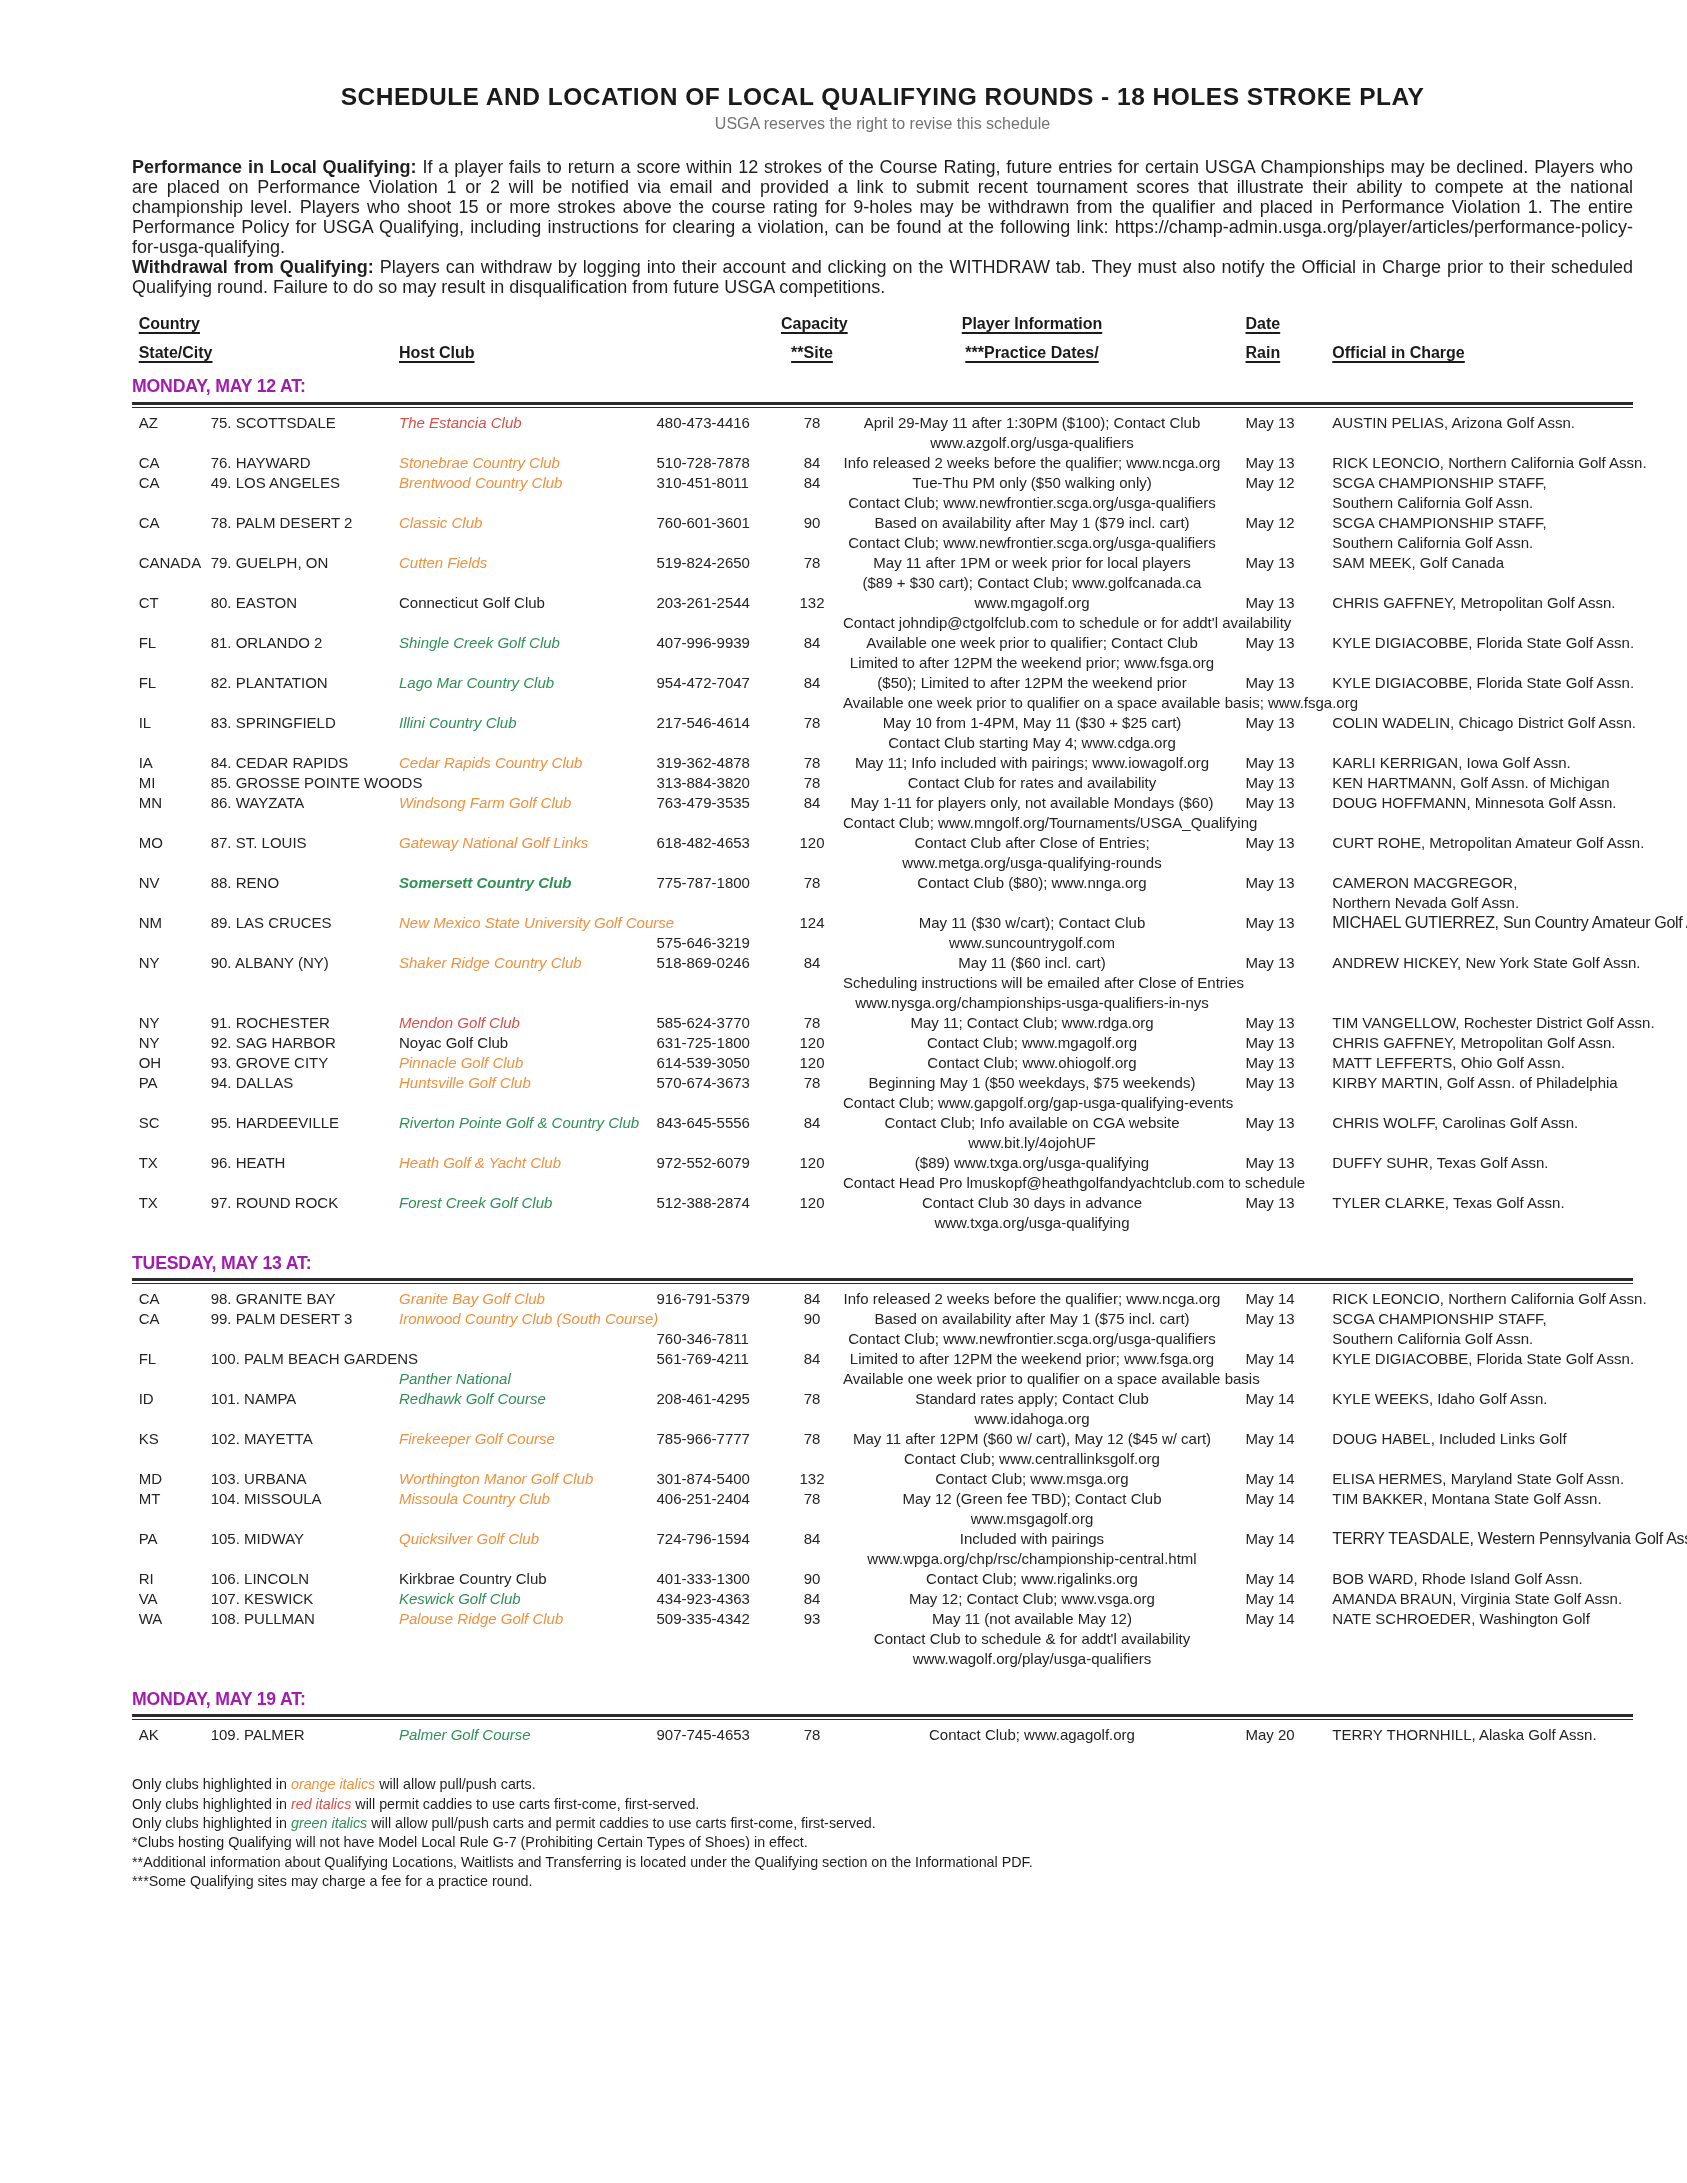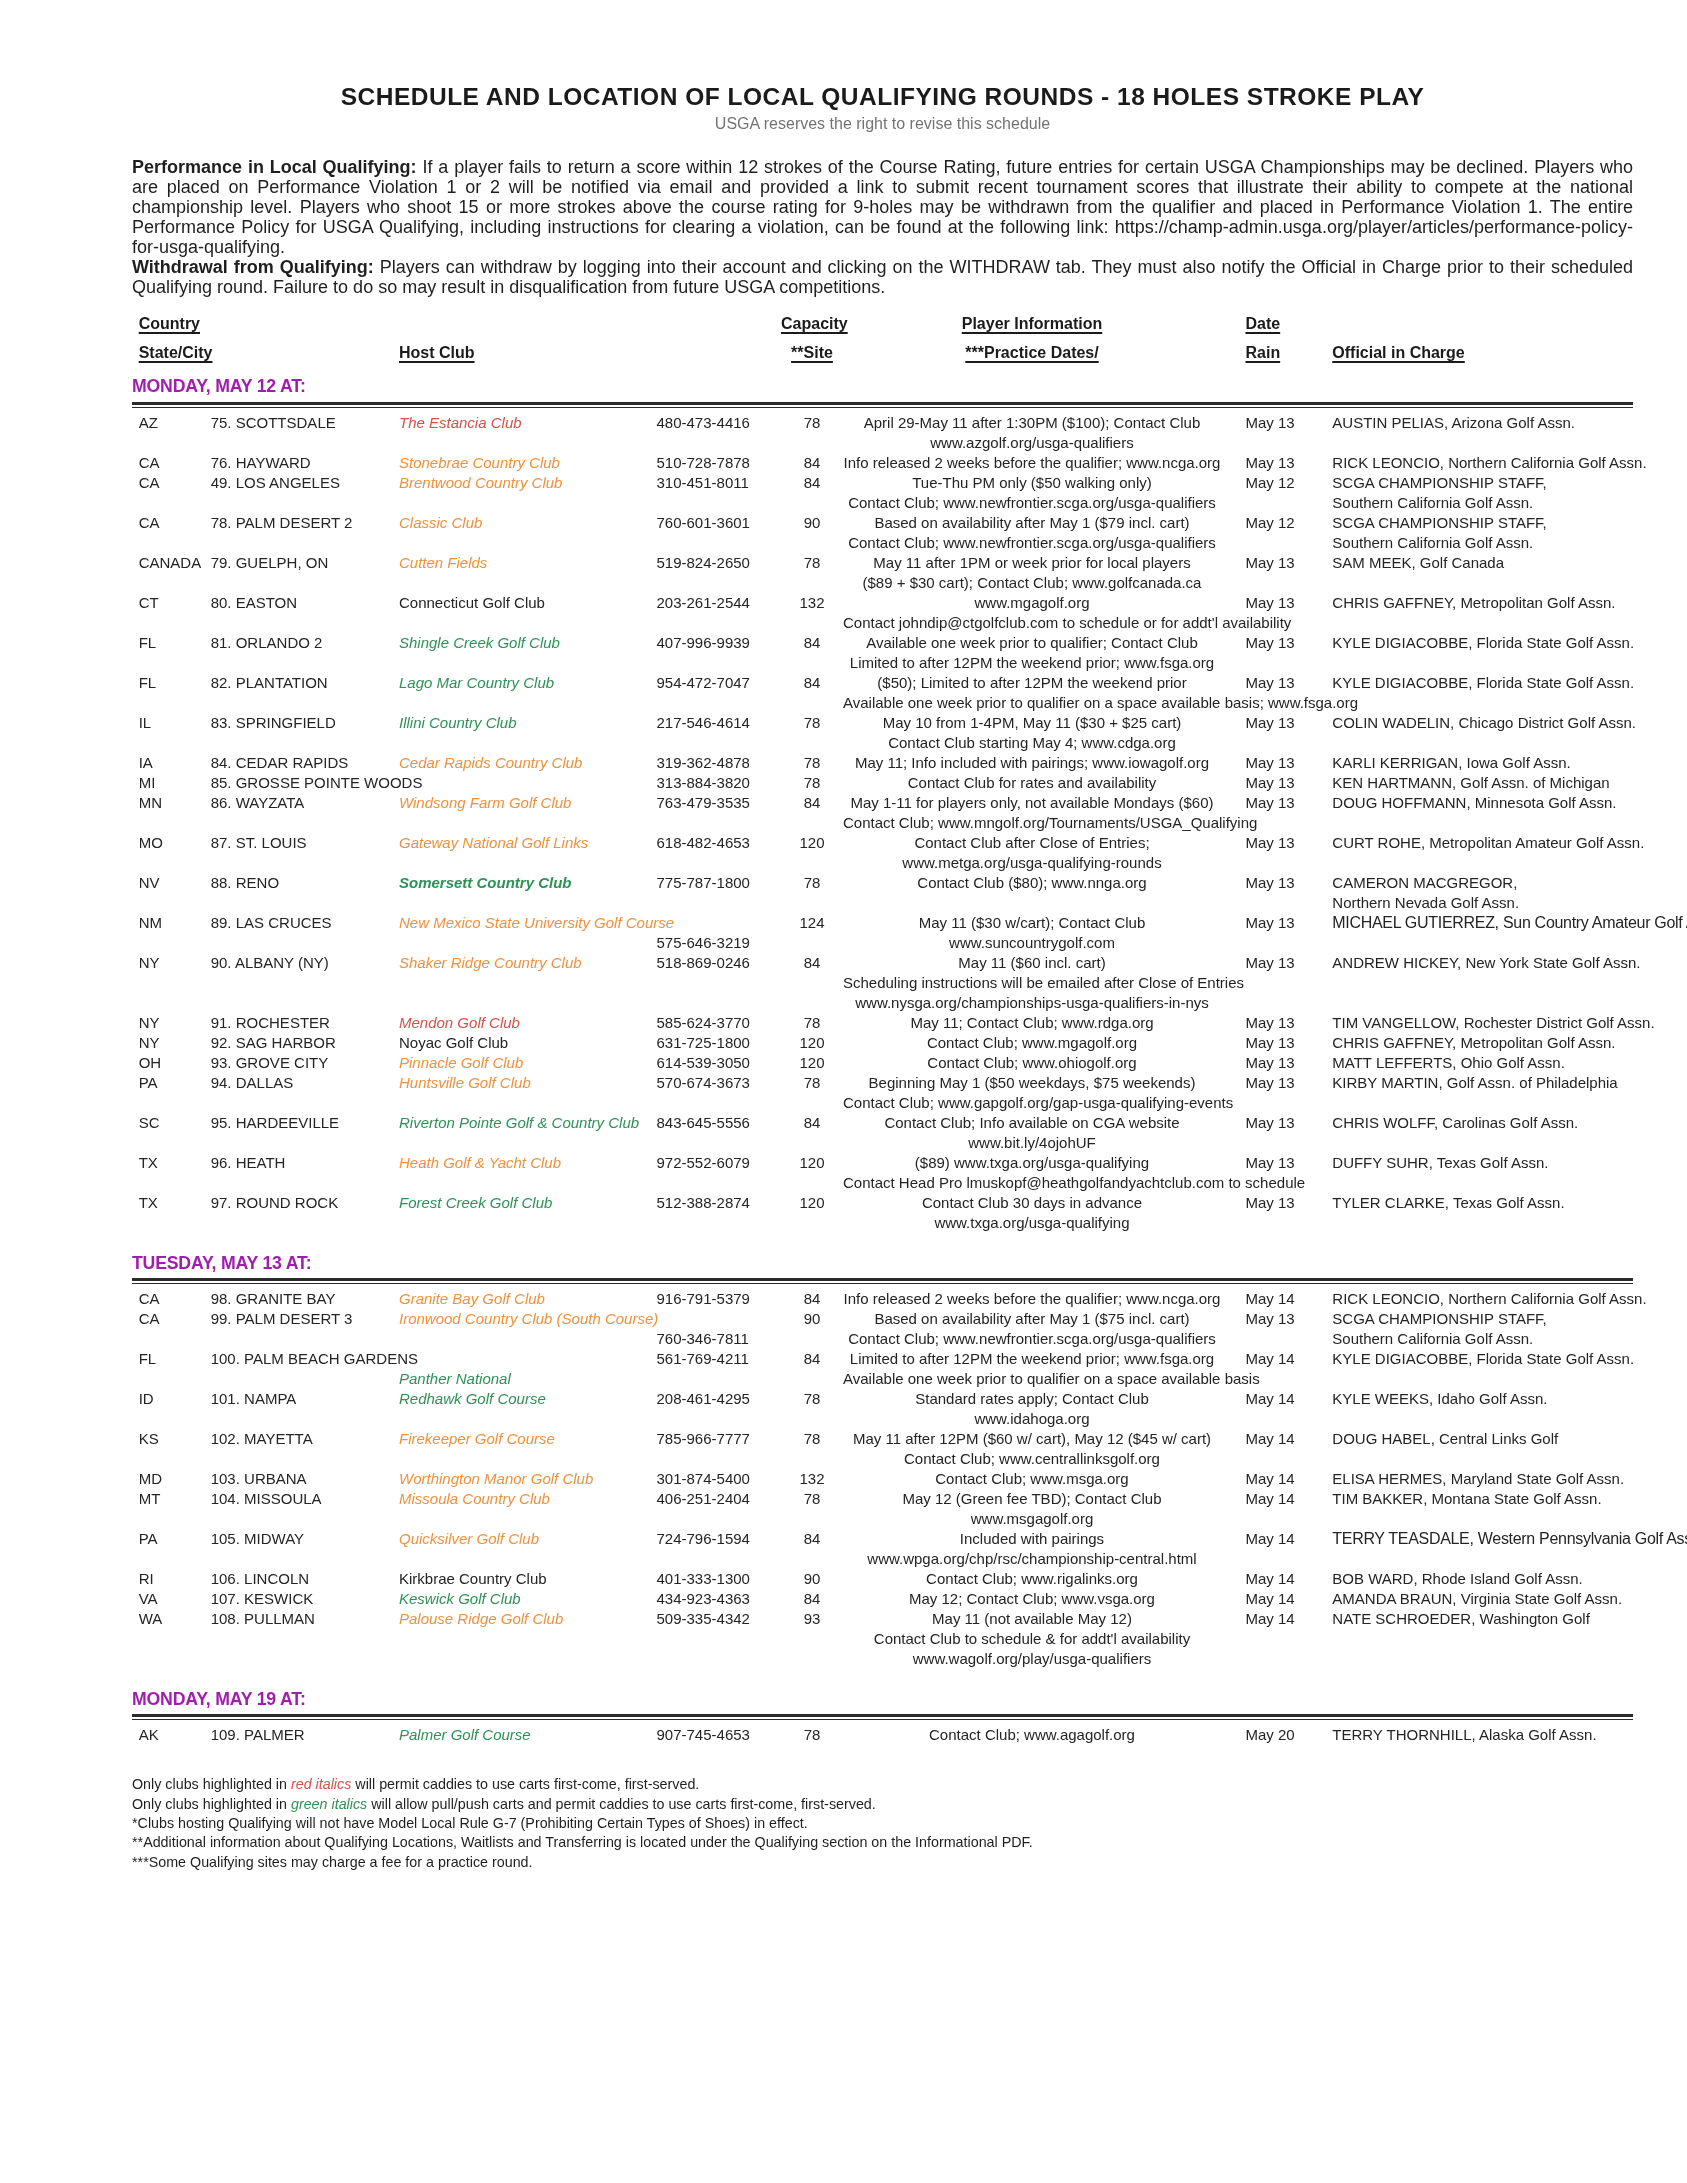--- a/index.html
+++ b/index.html
@@ -614,21 +614,21 @@
           </div>
           <div class="qrow">
             <div class="line">
               <div class="cell cs">KS</div>
               <div class="cell cc">102. MAYETTA</div>
               <div class="cell ccl club-orange">Firekeeper Golf Course</div>
               <div class="cell cp">785-966-7777</div>
               <div class="cell ccap">78</div>
               <div class="cell cpr">May 11 after 12PM ($60 w/ cart), May 12 ($45 w/ cart)</div>
               <div class="cell crn">May 14</div>
-              <div class="cell cof">DOUG HABEL, Central Links Golf</div>
+              <div class="cell cof">DOUG HABEL, Included Links Golf</div>
             </div>
             <div class="line">
               <div class="cell cs"></div>
               <div class="cell cc"></div>
               <div class="cell ccl"></div>
               <div class="cell cp"></div>
               <div class="cell ccap"></div>
               <div class="cell cpr">Contact Club; www.centrallinksgolf.org</div>
               <div class="cell crn"></div>
               <div class="cell cof"></div>
@@ -759,20 +759,21 @@
               <div class="cell ccap">78</div>
               <div class="cell cpr">Contact Club; www.agagolf.org</div>
               <div class="cell crn">May 20</div>
               <div class="cell cof">TERRY THORNHILL, Alaska Golf Assn.</div>
             </div>
           </div>
         </div>
       </div>
 
     <div id="footnotes" class="footnotes">
+        <div class="fn-line"><span>Only clubs highlighted in </span><span class="fn-orange">orange italics</span><span> will allow pull/push carts.</span></div>
         <div class="fn-line"><span>Only clubs highlighted in </span><span class="fn-red">red italics</span><span> will permit caddies to use carts first-come, first-served.</span></div>
         <div class="fn-line"><span>Only clubs highlighted in </span><span class="fn-green">green italics</span><span> will allow pull/push carts and permit caddies to use carts first-come, first-served.</span></div>
         <div class="fn-line"><span>*Clubs hosting Qualifying will not have Model Local Rule G-7 (Prohibiting Certain Types of Shoes) in effect.</span></div>
         <div class="fn-line"><span>**Additional information about Qualifying Locations, Waitlists and Transferring is located under the Qualifying section on the Informational PDF.</span></div>
         <div class="fn-line"><span>***Some Qualifying sites may charge a fee for a practice round.</span></div>
       </div>
 
   </div>
 </div>
 

